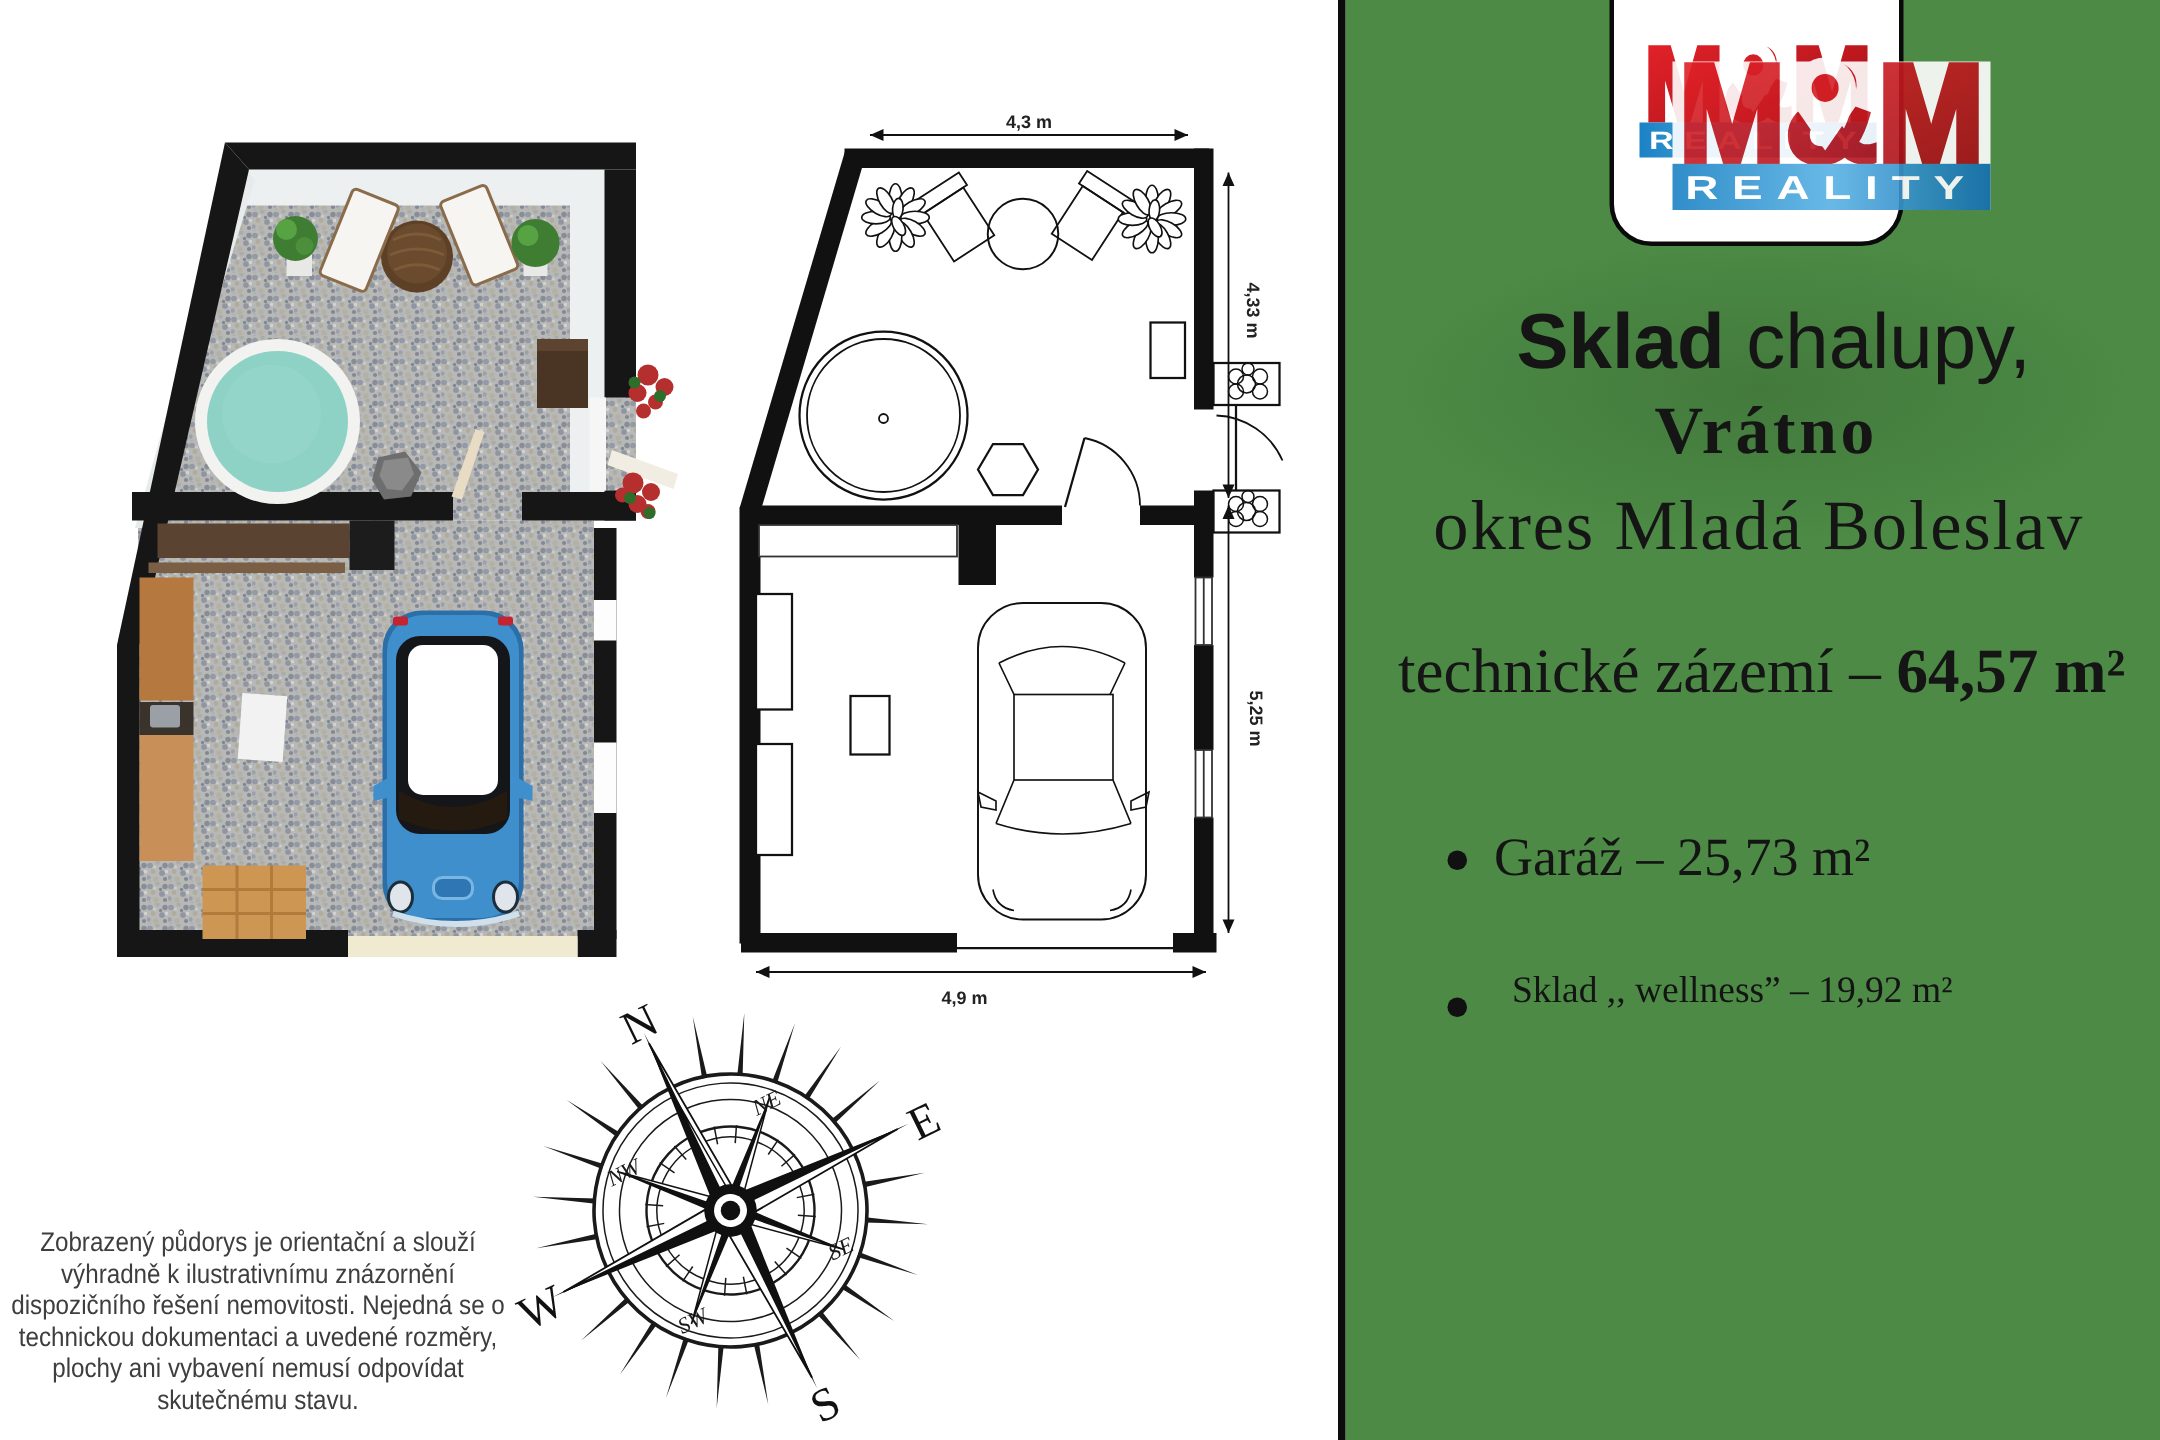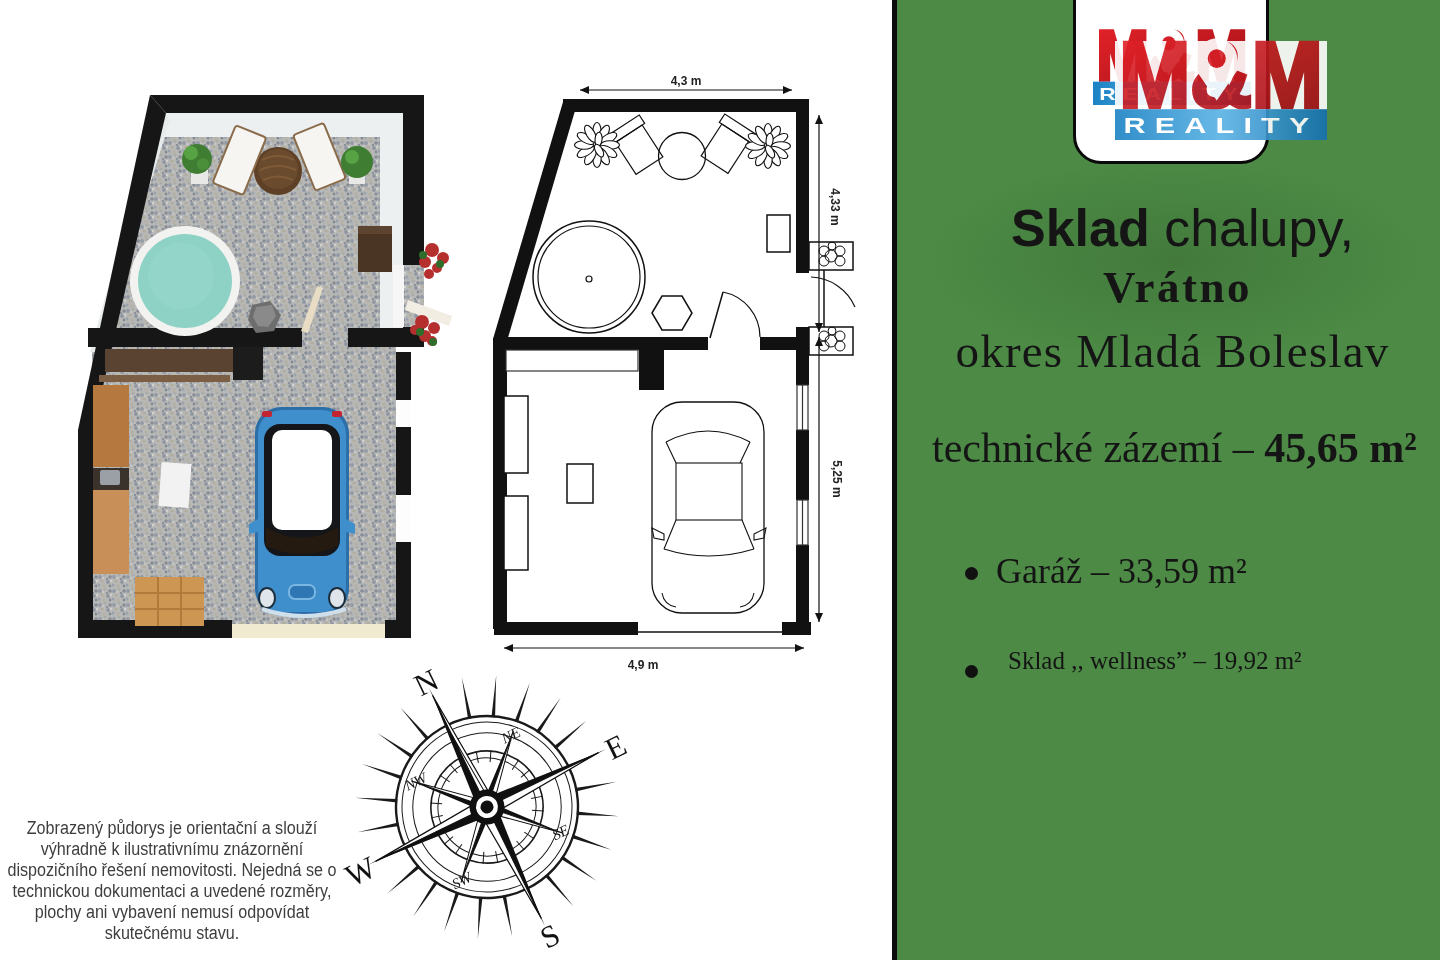--- a/index.html
+++ b/index.html
@@ -378,23 +378,23 @@
 <g>
   <use href="#mmlogo" transform="translate(1093,30) scale(0.79,0.8333)"></use>
   <use href="#mmlogo" transform="translate(1115,41) scale(1.06,1.1)" opacity="0.9"></use>
 </g>
 </svg>
 
 <div class="abs" style="left:930px;top:160px;width:490px;height:200px;background:radial-gradient(ellipse at center, rgba(18,38,14,0.16) 0%, rgba(18,38,14,0.0) 72%);"></div>
 <div class="abs line1"><b>Sklad</b> chalupy,</div>
 <div class="abs line2">Vrátno</div>
 <div class="abs line3">okres Mladá Boleslav</div>
-<div class="abs line4">technické zázemí – <b>45,65 m²</b></div>
+<div class="abs line4">technické zázemí – <b>64,57 m²</b></div>
 <div class="abs dot d1"></div>
 <div class="abs dot d2"></div>
-<div class="abs bull b1">Garáž – 33,59 m²</div>
+<div class="abs bull b1">Garáž – 25,73 m²</div>
 <div class="abs bull b2">Sklad ,, wellness” – 19,92 m²</div>
 <div class="abs disc">Zobrazený půdorys je orientační a slouží<br>
 výhradně k ilustrativnímu znázornění<br>
 dispozičního řešení nemovitosti. Nejedná se o<br>
 technickou dokumentaci a uvedené rozměry,<br>
 plochy ani vybavení nemusí odpovídat<br>
 skutečnému stavu.</div>
 
 </body></html>

